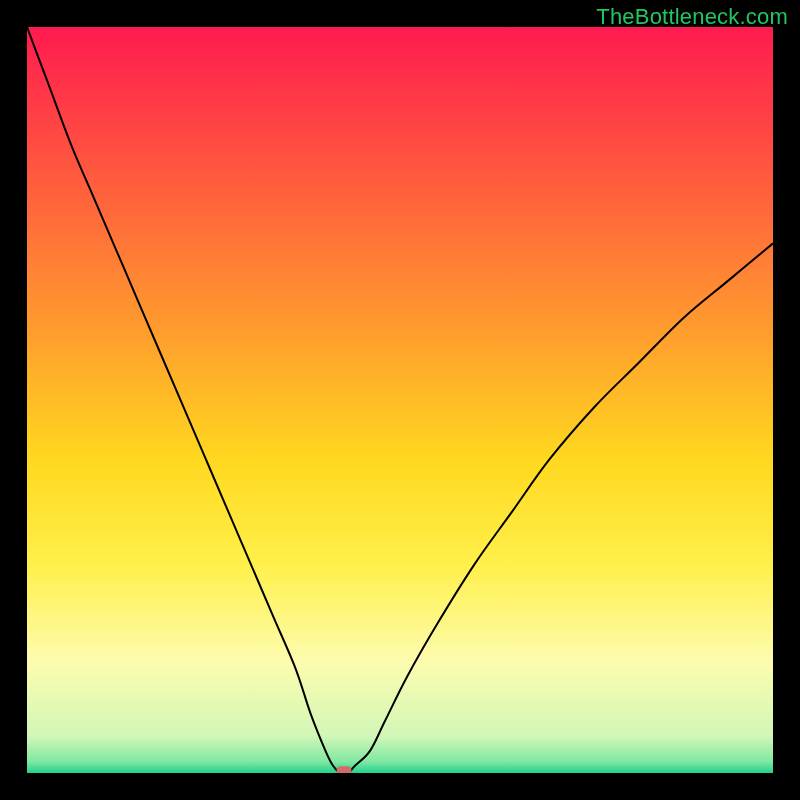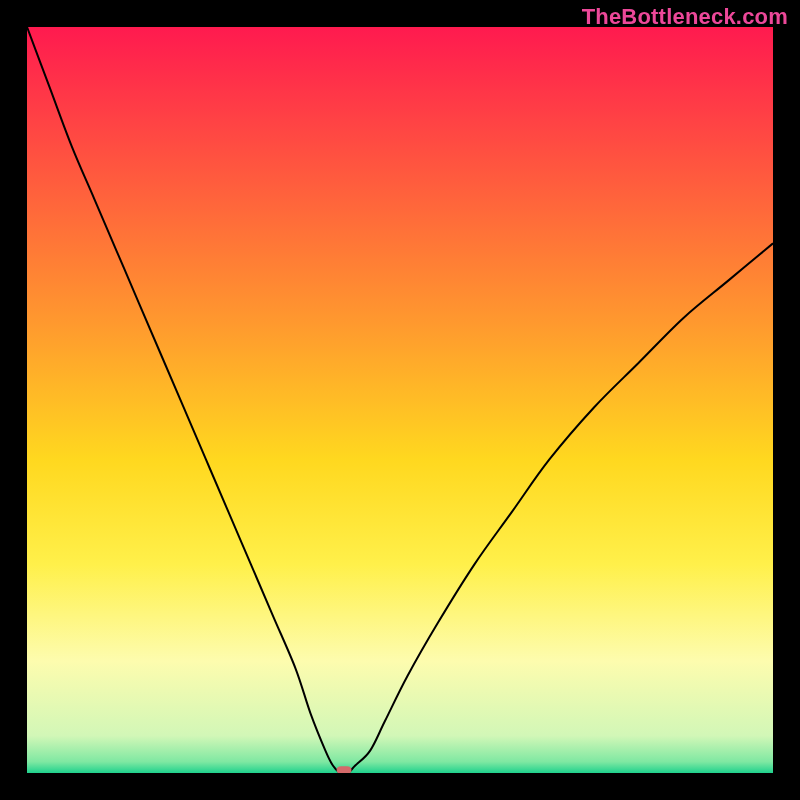--- a/index.html
+++ b/index.html
@@ -14,23 +14,23 @@
   .frame {
     position: relative;
     width: 800px;
     height: 800px;
     background: #000;
   }
   .watermark {
     position: absolute;
     top: 4px;
     right: 12px;
-    color: #ec4899;
+    color: #22c55e;
     font-size: 22px;
-    font-weight: 700;
+    font-weight: 400;
     letter-spacing: 0.2px;
     font-family: Arial, Helvetica, sans-serif;
     z-index: 10;
   }
   .plot {
     position: absolute;
     left: 27px;
     top: 27px;
     width: 746px;
     height: 746px;

